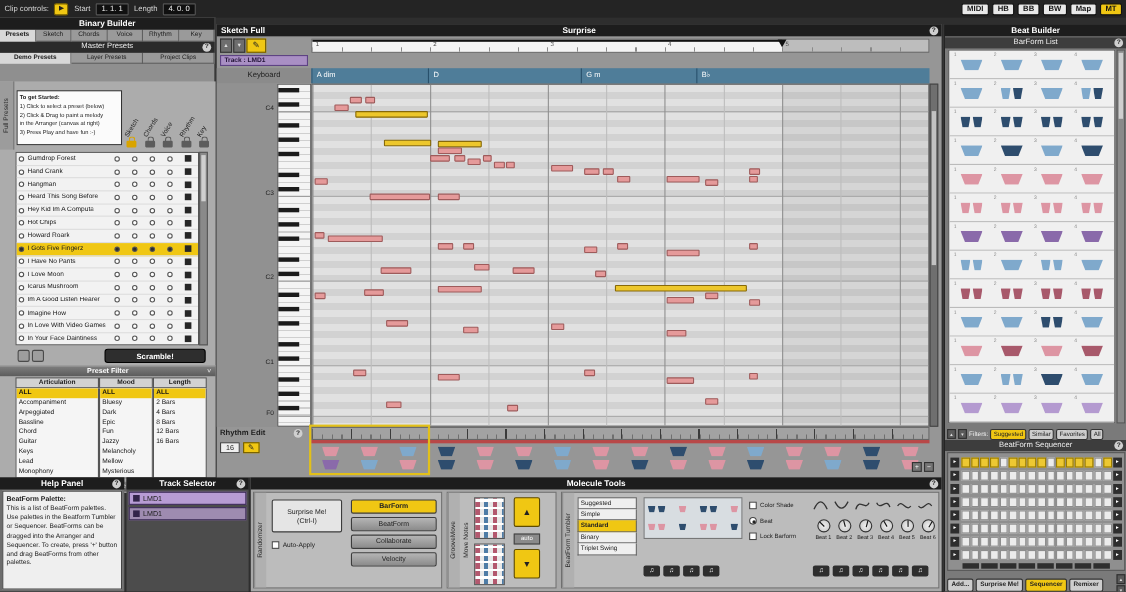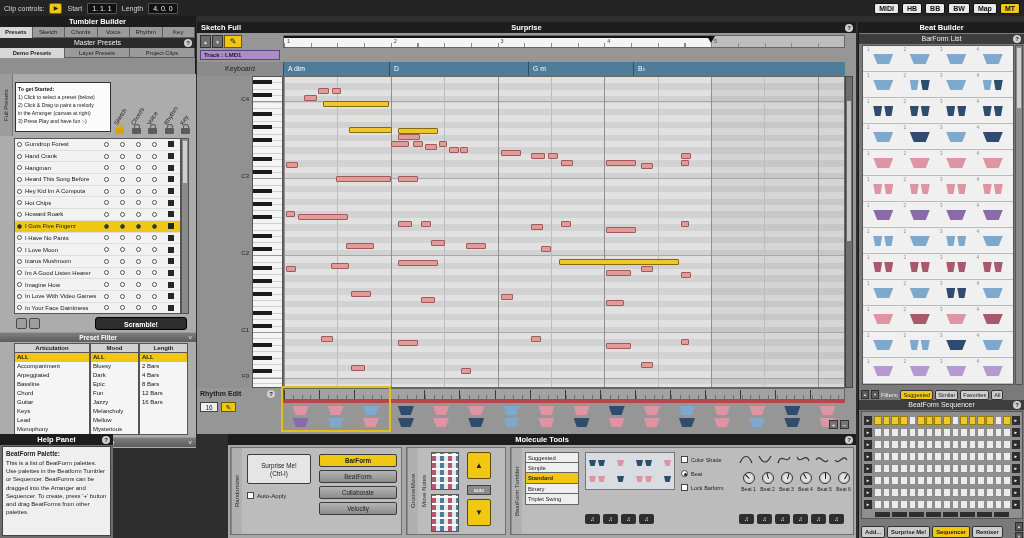--- a/index.html
+++ b/index.html
@@ -241,21 +241,21 @@
         <div class="tbtn">MIDI</div>
         <div class="tbtn">HB</div>
         <div class="tbtn">BB</div>
         <div class="tbtn">BW</div>
         <div class="tbtn">Map</div>
         <div class="tbtn act">MT</div>
       </div>
   </div>
 
   <div id="left">
-    <div class="hdr" style="height:11px;">Tumbler Builder</div>
+    <div class="hdr" style="height:11px;">Binary Builder</div>
     <div id="hb-tabs">
         <div class="htab on">Presets</div>
         <div class="htab">Sketch</div>
         <div class="htab">Chords</div>
         <div class="htab">Voice</div>
         <div class="htab">Rhythm</div>
         <div class="htab">Key</div>
       </div>
     <div class="subhdr" style="height:10px;background:#2b2b2b;">
       <span>Master Presets</span>
@@ -522,20 +522,36 @@
     <div class="hdr">
       <span>Help Panel</span>
       <span class="q">?</span>
     </div>
     <div id="hp-body">
       <div id="hp-heading">BeatForm Palette:</div>
       <div id="hp-text">This is a list of BeatForm palettes. Use palettes in the Beatform Tumbler or Sequencer. BeatForms can be dragged into the Arranger and Sequencer. To create, press '+' button and drag BeatForms from other palettes.</div>
     </div>
   </div>
 
+  <div id="track-sel">
+    <div class="hdr">
+      <span>Track Selector</span>
+      <span class="q">?</span>
+    </div>
+    <div id="ts-rows">
+        <div class="trow sel">
+          <div class="tico"></div>
+          <div>LMD1</div>
+        </div>
+        <div class="trow">
+          <div class="tico"></div>
+          <div>LMD1</div>
+        </div>
+      </div>
+  </div>
 
   <div id="center">
     <div id="sk-titlebar">
       <span id="sk-title">Sketch Full</span>
       <div id="arr-title">Surprise</div>
       <span class="q">?</span>
     </div>
     <div class="tinybtn" style="left:3px;top:13px;">▲</div>
     <div class="tinybtn" style="left:15px;top:13px;">▼</div>
     <div id="pencil-btn">✎</div>

